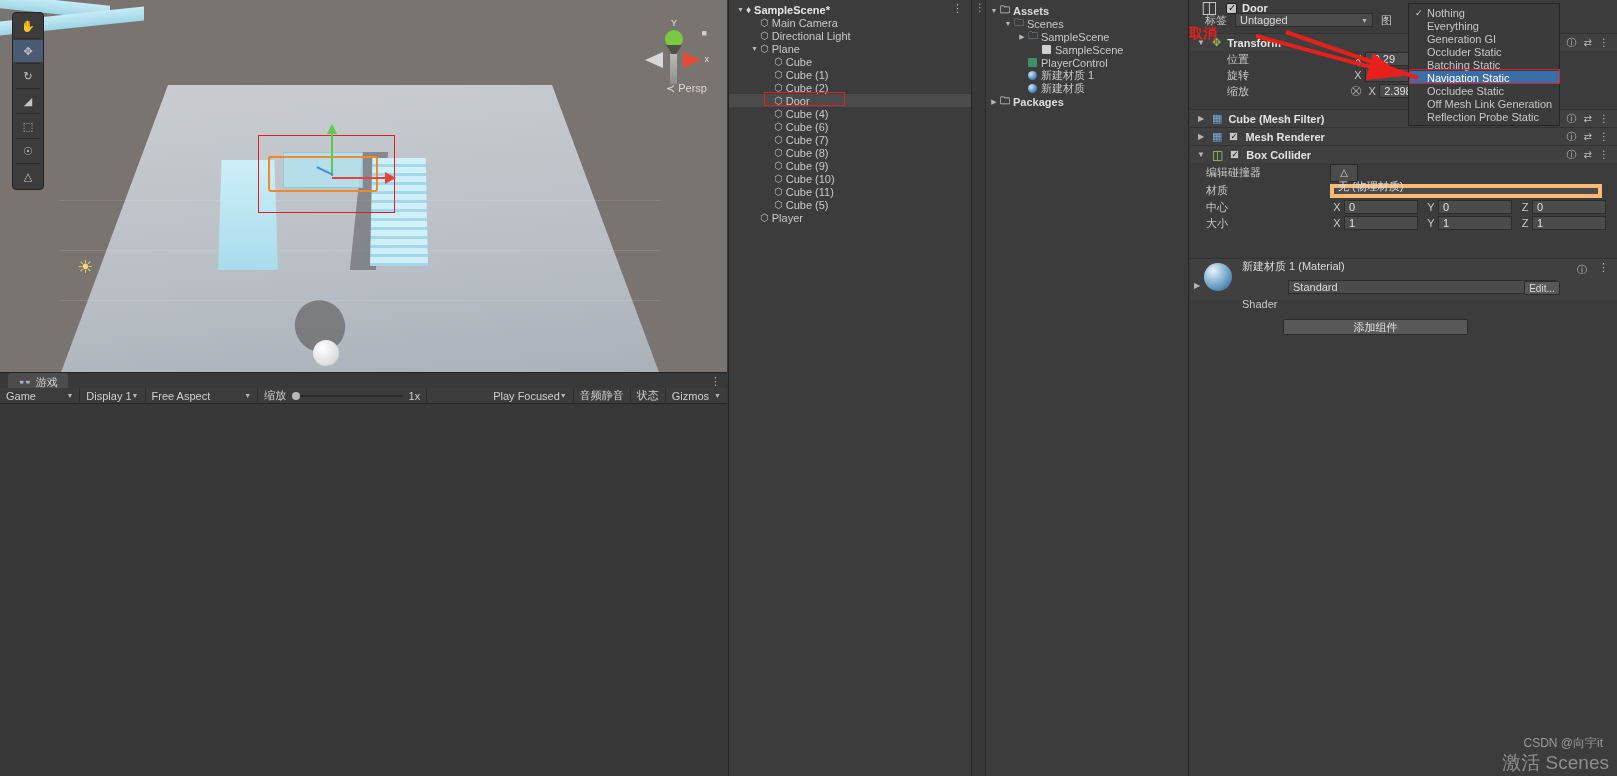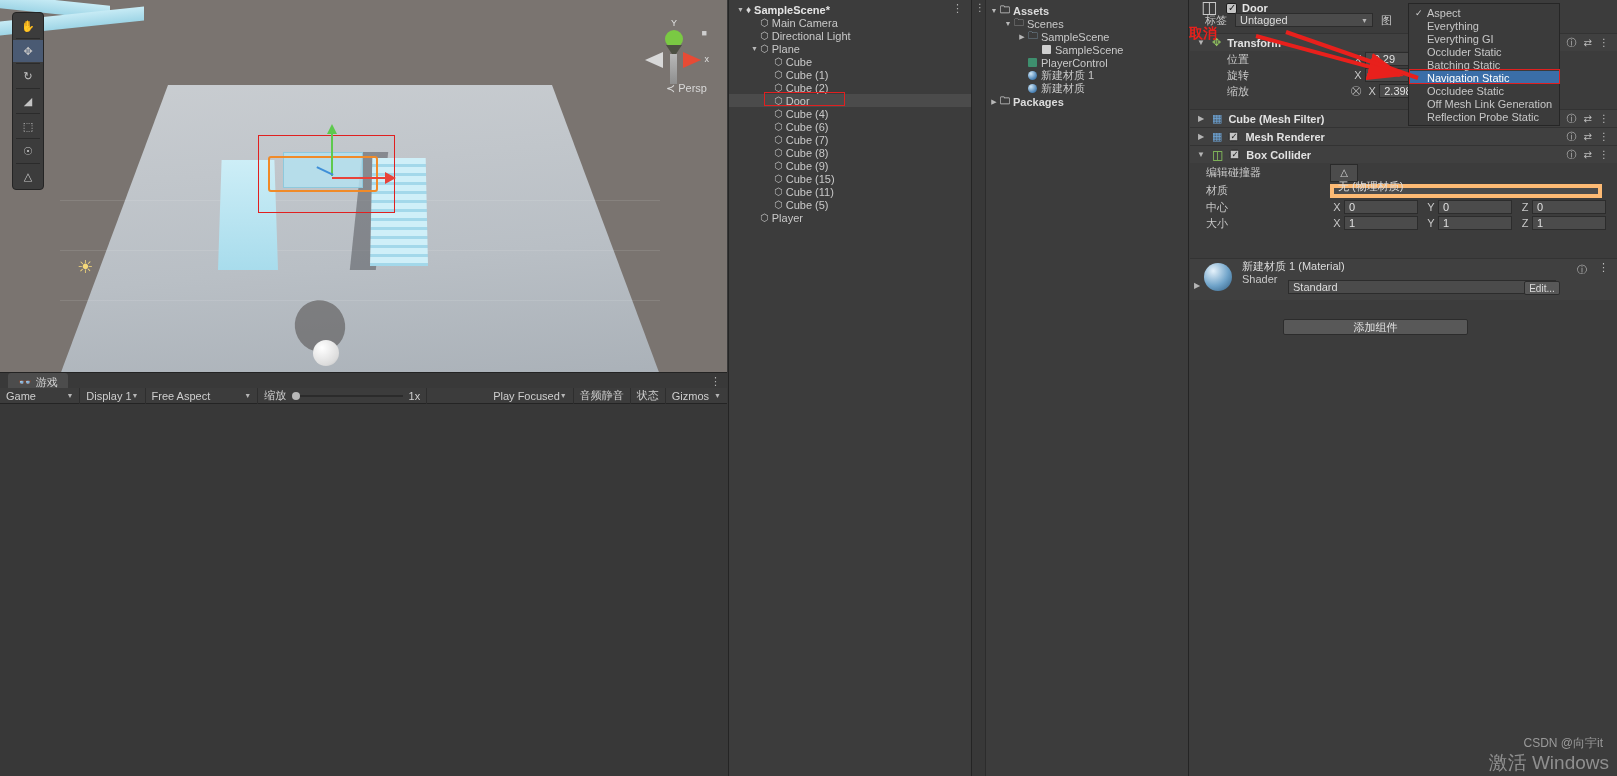--- a/index.html
+++ b/index.html
@@ -350,21 +350,21 @@
     background: #404040; border-top: 1px solid #333;
   }
   .mat-sphere {
     position: absolute; left: 14px; top: 4px; width: 28px; height: 28px;
     border-radius: 50%;
     background: radial-gradient(circle at 33% 28%, #e5f2fb, #6fa3c9 55%, #2e5b80);
   }
   .mat-title {
     position: absolute; left: 52px; top: 0; color: #dcdcdc; font-size: 11px;
   }
-  .shader-lbl { position: absolute; left: 52px; top: 14px; color: #c8c8c8; font-size: 11px; }
+  .shader-lbl { position: absolute; left: 52px; top: 39px; color: #c8c8c8; font-size: 11px; }
   .shader-dd {
     position: absolute; left: 98px; top: 21px; width: 268px; height: 14px;
     background: #4b4b4b; border: 1px solid #2c2c2c;
     display: flex; align-items: center; justify-content: space-between;
     padding: 0 4px; color: #dcdcdc; font-size: 11px; cursor: pointer;
   }
   .edit-btn {
     position: absolute; left: 1524px; top: 281px; width: 36px; height: 14px;
     background: #585858; border: 1px solid #2c2c2c; border-radius: 2px;
     display: flex; align-items: center; justify-content: center;
@@ -569,21 +569,21 @@
           <span>Cube (8)</span>
         </div>
         <div class="h-row" style="padding-left: 34px;">
           <span class="h-arrow"></span>
           <span class="h-icon">⬡</span>
           <span>Cube (9)</span>
         </div>
         <div class="h-row" style="padding-left: 34px;">
           <span class="h-arrow"></span>
           <span class="h-icon">⬡</span>
-          <span>Cube (15)</span>
+          <span>Cube (10)</span>
         </div>
         <div class="h-row" style="padding-left: 34px;">
           <span class="h-arrow"></span>
           <span class="h-icon">⬡</span>
           <span>Cube (11)</span>
         </div>
         <div class="h-row" style="padding-left: 34px;">
           <span class="h-arrow"></span>
           <span class="h-icon">⬡</span>
           <span>Cube (5)</span>
@@ -795,29 +795,29 @@
     </div>
   </div>
   <div class="edit-btn">Edit...</div>
 
   <div class="add-comp-btn">添加组件</div>
 
   <div class="static-menu">
     <div id="static-menu-list">
         <div class="sm-item">
           <span class="sm-check">✓</span>
-          <span>Aspect</span>
+          <span>Nothing</span>
         </div>
         <div class="sm-item">
           <span class="sm-check"></span>
           <span>Everything</span>
         </div>
         <div class="sm-item">
           <span class="sm-check"></span>
-          <span>Everything GI</span>
+          <span>Generation GI</span>
         </div>
         <div class="sm-item">
           <span class="sm-check"></span>
           <span>Occluder Static</span>
         </div>
         <div class="sm-item">
           <span class="sm-check"></span>
           <span>Batching Static</span>
         </div>
         <div class="sm-item hl">
@@ -848,16 +848,16 @@
     <defs>
       <marker id="arrowhead" markerWidth="9" markerHeight="7" refX="8" refY="3.5" orient="auto">
         <polygon points="0 0, 9 3.5, 0 7" fill="#e8201c"></polygon>
       </marker>
     </defs>
     <line x1="1256" y1="36" x2="1400" y2="75" stroke="#e8201c" stroke-width="4" marker-end="url(#arrowhead)"></line>
     <line x1="1286" y1="32" x2="1418" y2="78" stroke="#e8201c" stroke-width="4"></line>
   </svg>
 
   <div class="wm-csdn">CSDN @向宇it</div>
-  <div class="wm-activate">激活 Windows</div>
+  <div class="wm-activate">激活 Scenes</div>
   <div class="topbar-right"></div>
 
 </div>
 
 </body></html>

